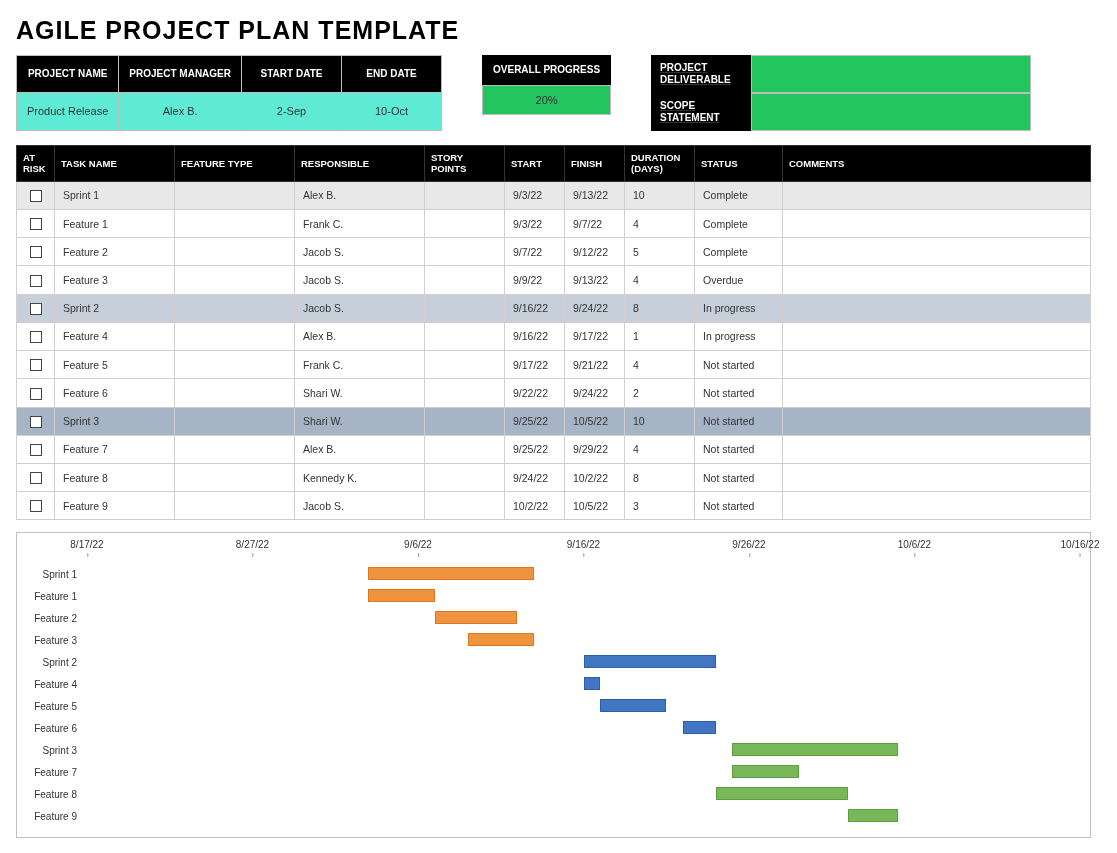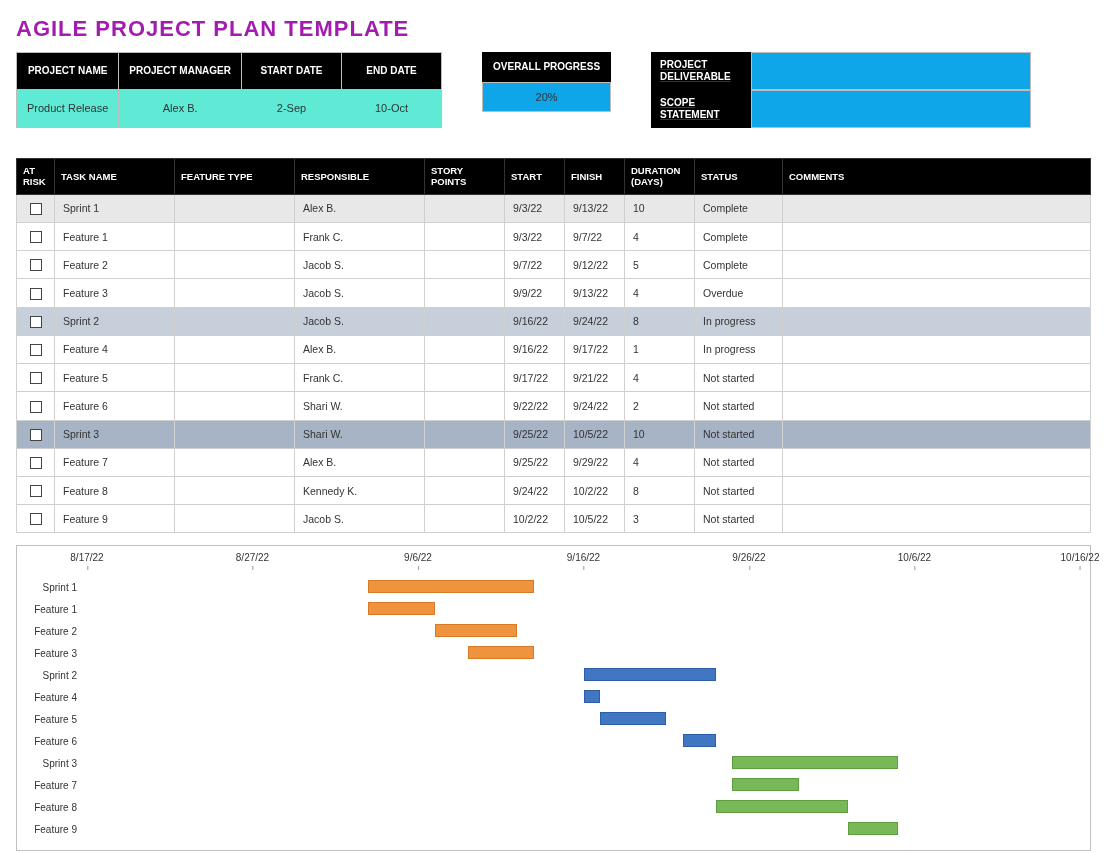--- a/index.html
+++ b/index.html
@@ -6,29 +6,29 @@
   body {
     margin: 0;
     padding: 16px;
     font-family: Arial, Helvetica, sans-serif;
     font-size: 11px;
     background: #fff;
     color: #333;
     width: 1117px;
   }
   .title {
-    font-size: 22px;
+    font-size: 25px;
     font-weight: bold;
-    color: #a21caf;
+    color: #000000;
     letter-spacing: 1px;
     margin-bottom: 10px;
   }
   .top-row {
     display: flex;
-    margin-bottom: 30px;
+    margin-bottom: 14px;
   }
   .info-table {
     border-collapse: collapse;
   }
   .info-table th, .info-table td {
     border: 1px solid #bdbdbd;
     padding: 8px 10px;
     text-align: center;
   }
   .info-table th {
@@ -54,21 +54,21 @@
     font-size: 10px;
     padding: 4px 10px;
     text-align: center;
     border: 1px solid #000;
     line-height: 1.2;
   }
   .overall-box .val, .deliv-box .val {
     border: 1px solid #bdbdbd;
     padding: 8px 10px;
     text-align: center;
-    background: #0ea5e9;
+    background: #22c55e;
   }
   .deliv-box {
     margin-left: 40px;
     display: flex;
     flex-direction: column;
   }
   .deliv-row {
     display: flex;
     text-decoration: underline;
   }

